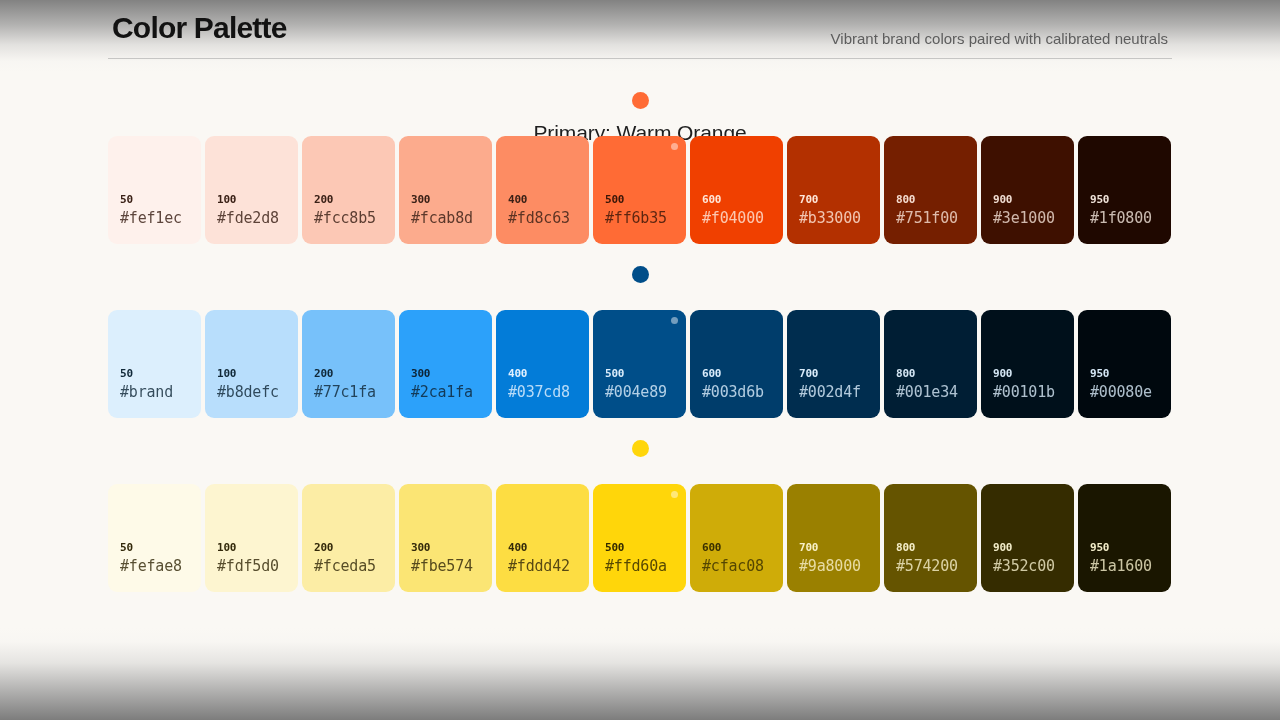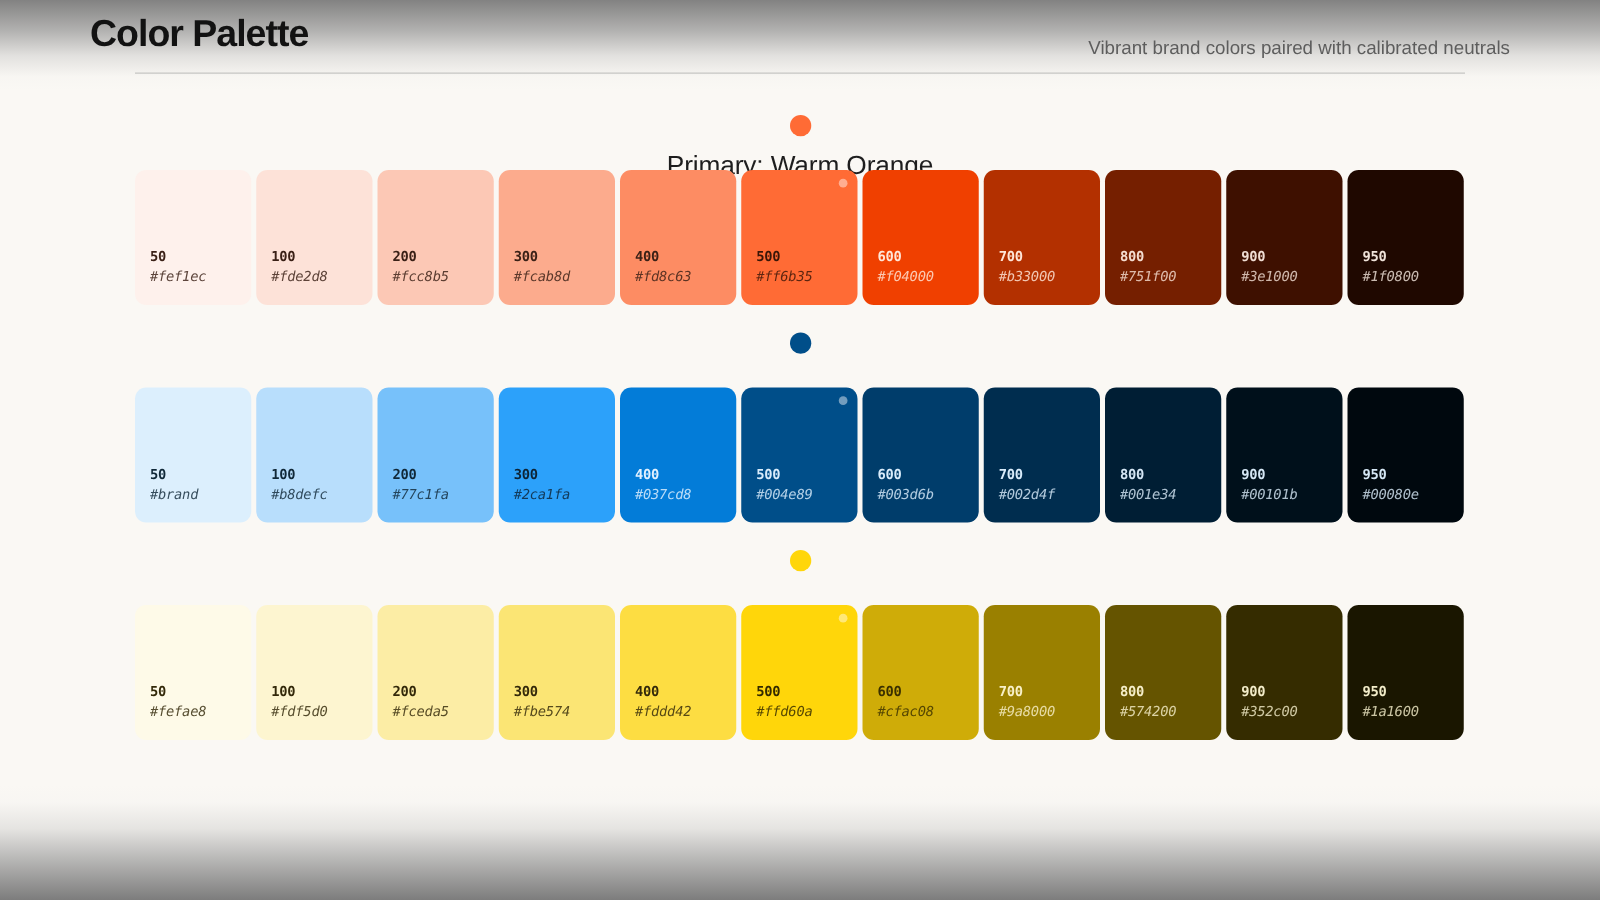--- a/index.html
+++ b/index.html
@@ -53,21 +53,21 @@
     z-index: 30;
   }
 
   
   #header {
     position: absolute;
     left: 0; top: 0;
     width: 1280px;
     height: 62px;
     z-index: 40;
-    padding: 0 72px;
+    padding: 0 112px;
     display: flex;
     align-items: center;
     justify-content: space-between;
   }
   #header-title {
     font-size: 30px;
     font-weight: bold;
     letter-spacing: -0.8px;
     color: #121212;
     line-height: 1;
@@ -138,25 +138,24 @@
 
   .swatch-step {
     font-family: "DejaVu Sans Mono", monospace;
     font-size: 11px;
     font-weight: bold;
     line-height: 1.45;
     letter-spacing: -0.2px;
   }
   .swatch-hex {
     font-family: "DejaVu Sans Mono", monospace;
-    font-size: 11px;
+    font-size: 15px;
     line-height: 1.45;
     letter-spacing: -0.2px;
     opacity: 0.82;
-    font-style: italic;
   }
 
   .swatch.is-base .base-marker {
     position: absolute;
     top: 7px;
     right: 8px;
     width: 7px;
     height: 7px;
     border-radius: 50%;
     background: rgba(255,255,255,0.45);

